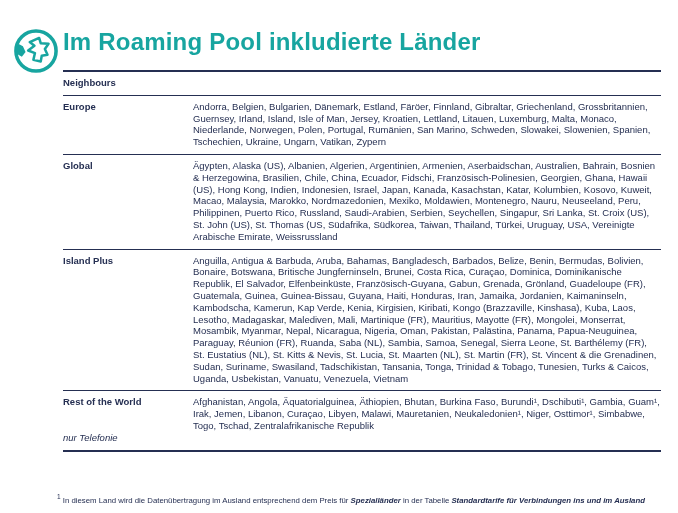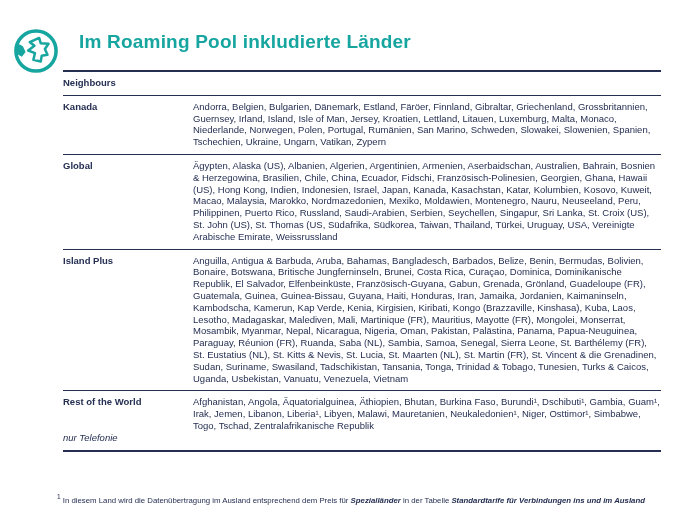--- a/index.html
+++ b/index.html
@@ -13,22 +13,22 @@
     overflow:hidden;
   }
   .logo {
     position:absolute; left:13px; top:28px;
     width:46px; height:46px; color:#17a5a0;
   }
   .main {
     position:absolute; left:63px; top:31px; width:598px;
   }
   .title {
-    font-size:19px; line-height:22px; font-weight:bold;
-    color:#17a5a0; letter-spacing:0.2px;margin-left:16px;
+    font-size:24px; line-height:22px; font-weight:bold;
+    color:#17a5a0; letter-spacing:0.2px;
   }
   .table { margin-top:17px; border-top:2px solid #252f52; }
   .section { border-bottom:1px solid #252f52; padding:5px 0 6px 0; }
   .section.last { border-bottom:2px solid #252f52; }
   .row { display:flex; font-size:9.5px; line-height:11.8px; }
   .row + .row { margin-top:0; }
   .label { flex:0 0 130px; width:130px; font-weight:bold; padding-right:8px; }
   .countries { flex:1; }
   .row.italic .label { font-weight:normal; font-style:italic; }
   .row.italic .countries { font-style:italic; }
@@ -59,21 +59,21 @@
     <div class="table">
 
       <div class="section">
         <div class="row">
           <div class="label">Neighbours</div>
         </div>
       </div>
 
       <div class="section">
         <div class="row">
-          <div class="label">Kanada</div>
+          <div class="label">Europe</div>
           <div class="countries">Andorra, Belgien, Bulgarien, Dänemark, Estland, Färöer, Finnland, Gibraltar, Griechenland, Grossbritannien, Guernsey, Irland, Island, Isle of Man, Jersey, Kroatien, Lettland, Litauen, Luxemburg, Malta, Monaco, Niederlande, Norwegen, Polen, Portugal, Rumänien, San Marino, Schweden, Slowakei, Slowenien, Spanien, Tschechien, Ukraine, Ungarn, Vatikan, Zypern</div>
         </div>
       </div>
 
       <div class="section">
         <div class="row">
           <div class="label">Global</div>
           <div class="countries">Ägypten, Alaska (US), Albanien, Algerien, Argentinien, Armenien, Aserbaidschan, Australien, Bahrain, Bosnien &amp; Herzegowina, Brasilien, Chile, China, Ecuador, Fidschi, Französisch-Polinesien, Georgien, Ghana, Hawaii (US), Hong Kong, Indien, Indonesien, Israel, Japan, Kanada, Kasachstan, Katar, Kolumbien, Kosovo, Kuweit, Macao, Malaysia, Marokko, Nordmazedonien, Mexiko, Moldawien, Montenegro, Nauru, Neuseeland, Peru, Philippinen, Puerto Rico, Russland, Saudi-Arabien, Serbien, Seychellen, Singapur, Sri Lanka, St. Croix (US), St. John (US), St. Thomas (US, Südafrika, Südkorea, Taiwan, Thailand, Türkei, Uruguay, USA, Vereinigte Arabische Emirate, Weissrussland</div>
         </div>
       </div>
@@ -81,21 +81,21 @@
       <div class="section">
         <div class="row">
           <div class="label">Island Plus</div>
           <div class="countries">Anguilla, Antigua &amp; Barbuda, Aruba, Bahamas, Bangladesch, Barbados, Belize, Benin, Bermudas, Bolivien, Bonaire, Botswana, Britische Jungferninseln, Brunei, Costa Rica, Curaçao, Dominica, Dominikanische Republik, El Salvador, Elfenbeinküste, Französisch-Guyana, Gabun, Grenada, Grönland, Guadeloupe (FR), Guatemala, Guinea, Guinea-Bissau, Guyana, Haiti, Honduras, Iran, Jamaika, Jordanien, Kaimaninseln, Kambodscha, Kamerun, Kap Verde, Kenia, Kirgisien, Kiribati, Kongo (Brazzaville, Kinshasa), Kuba, Laos, Lesotho, Madagaskar, Malediven, Mali, Martinique (FR), Mauritius, Mayotte (FR), Mongolei, Monserrat, Mosambik, Myanmar, Nepal, Nicaragua, Nigeria, Oman, Pakistan, Palästina, Panama, Papua-Neuguinea, Paraguay, Réunion (FR), Ruanda, Saba (NL), Sambia, Samoa, Senegal, Sierra Leone, St. Barthélemy (FR), St. Eustatius (NL), St. Kitts &amp; Nevis, St. Lucia, St. Maarten (NL), St. Martin (FR), St. Vincent &amp; die Grenadinen, Sudan, Suriname, Swasiland, Tadschikistan, Tansania, Tonga, Trinidad &amp; Tobago, Tunesien, Turks &amp; Caicos, Uganda, Usbekistan, Vanuatu, Venezuela, Vietnam</div>
         </div>
       </div>
 
       <div class="section last">
         <div class="row">
           <div class="label">Rest of the World</div>
-          <div class="countries">Afghanistan, Angola, Äquatorialguinea, Äthiopien, Bhutan, Burkina Faso, Burundi¹, Dschibuti¹, Gambia, Guam¹, Irak, Jemen, Libanon, Liberia¹, Libyen, Malawi, Mauretanien, Neukaledonien¹, Niger, Osttimor¹, Simbabwe, Togo, Tschad, Zentralafrikanische Republik</div>
+          <div class="countries">Afghanistan, Angola, Äquatorialguinea, Äthiopien, Bhutan, Burkina Faso, Burundi¹, Dschibuti¹, Gambia, Guam¹, Irak, Jemen, Libanon, Curaçao, Libyen, Malawi, Mauretanien, Neukaledonien¹, Niger, Osttimor¹, Simbabwe, Togo, Tschad, Zentralafrikanische Republik</div>
         </div>
         <div class="row italic">
           <div class="label">nur Telefonie</div>
         </div>
       </div>
 
     </div>
 
     <div class="footnote">
       <sup>1</sup><span> In diesem Land wird die Datenübertragung im Ausland entsprechend dem Preis für </span><span class="em">Spezialländer</span><span> in der Tabelle </span><span class="em">Standardtarife für Verbindungen ins und im Ausland</span>

